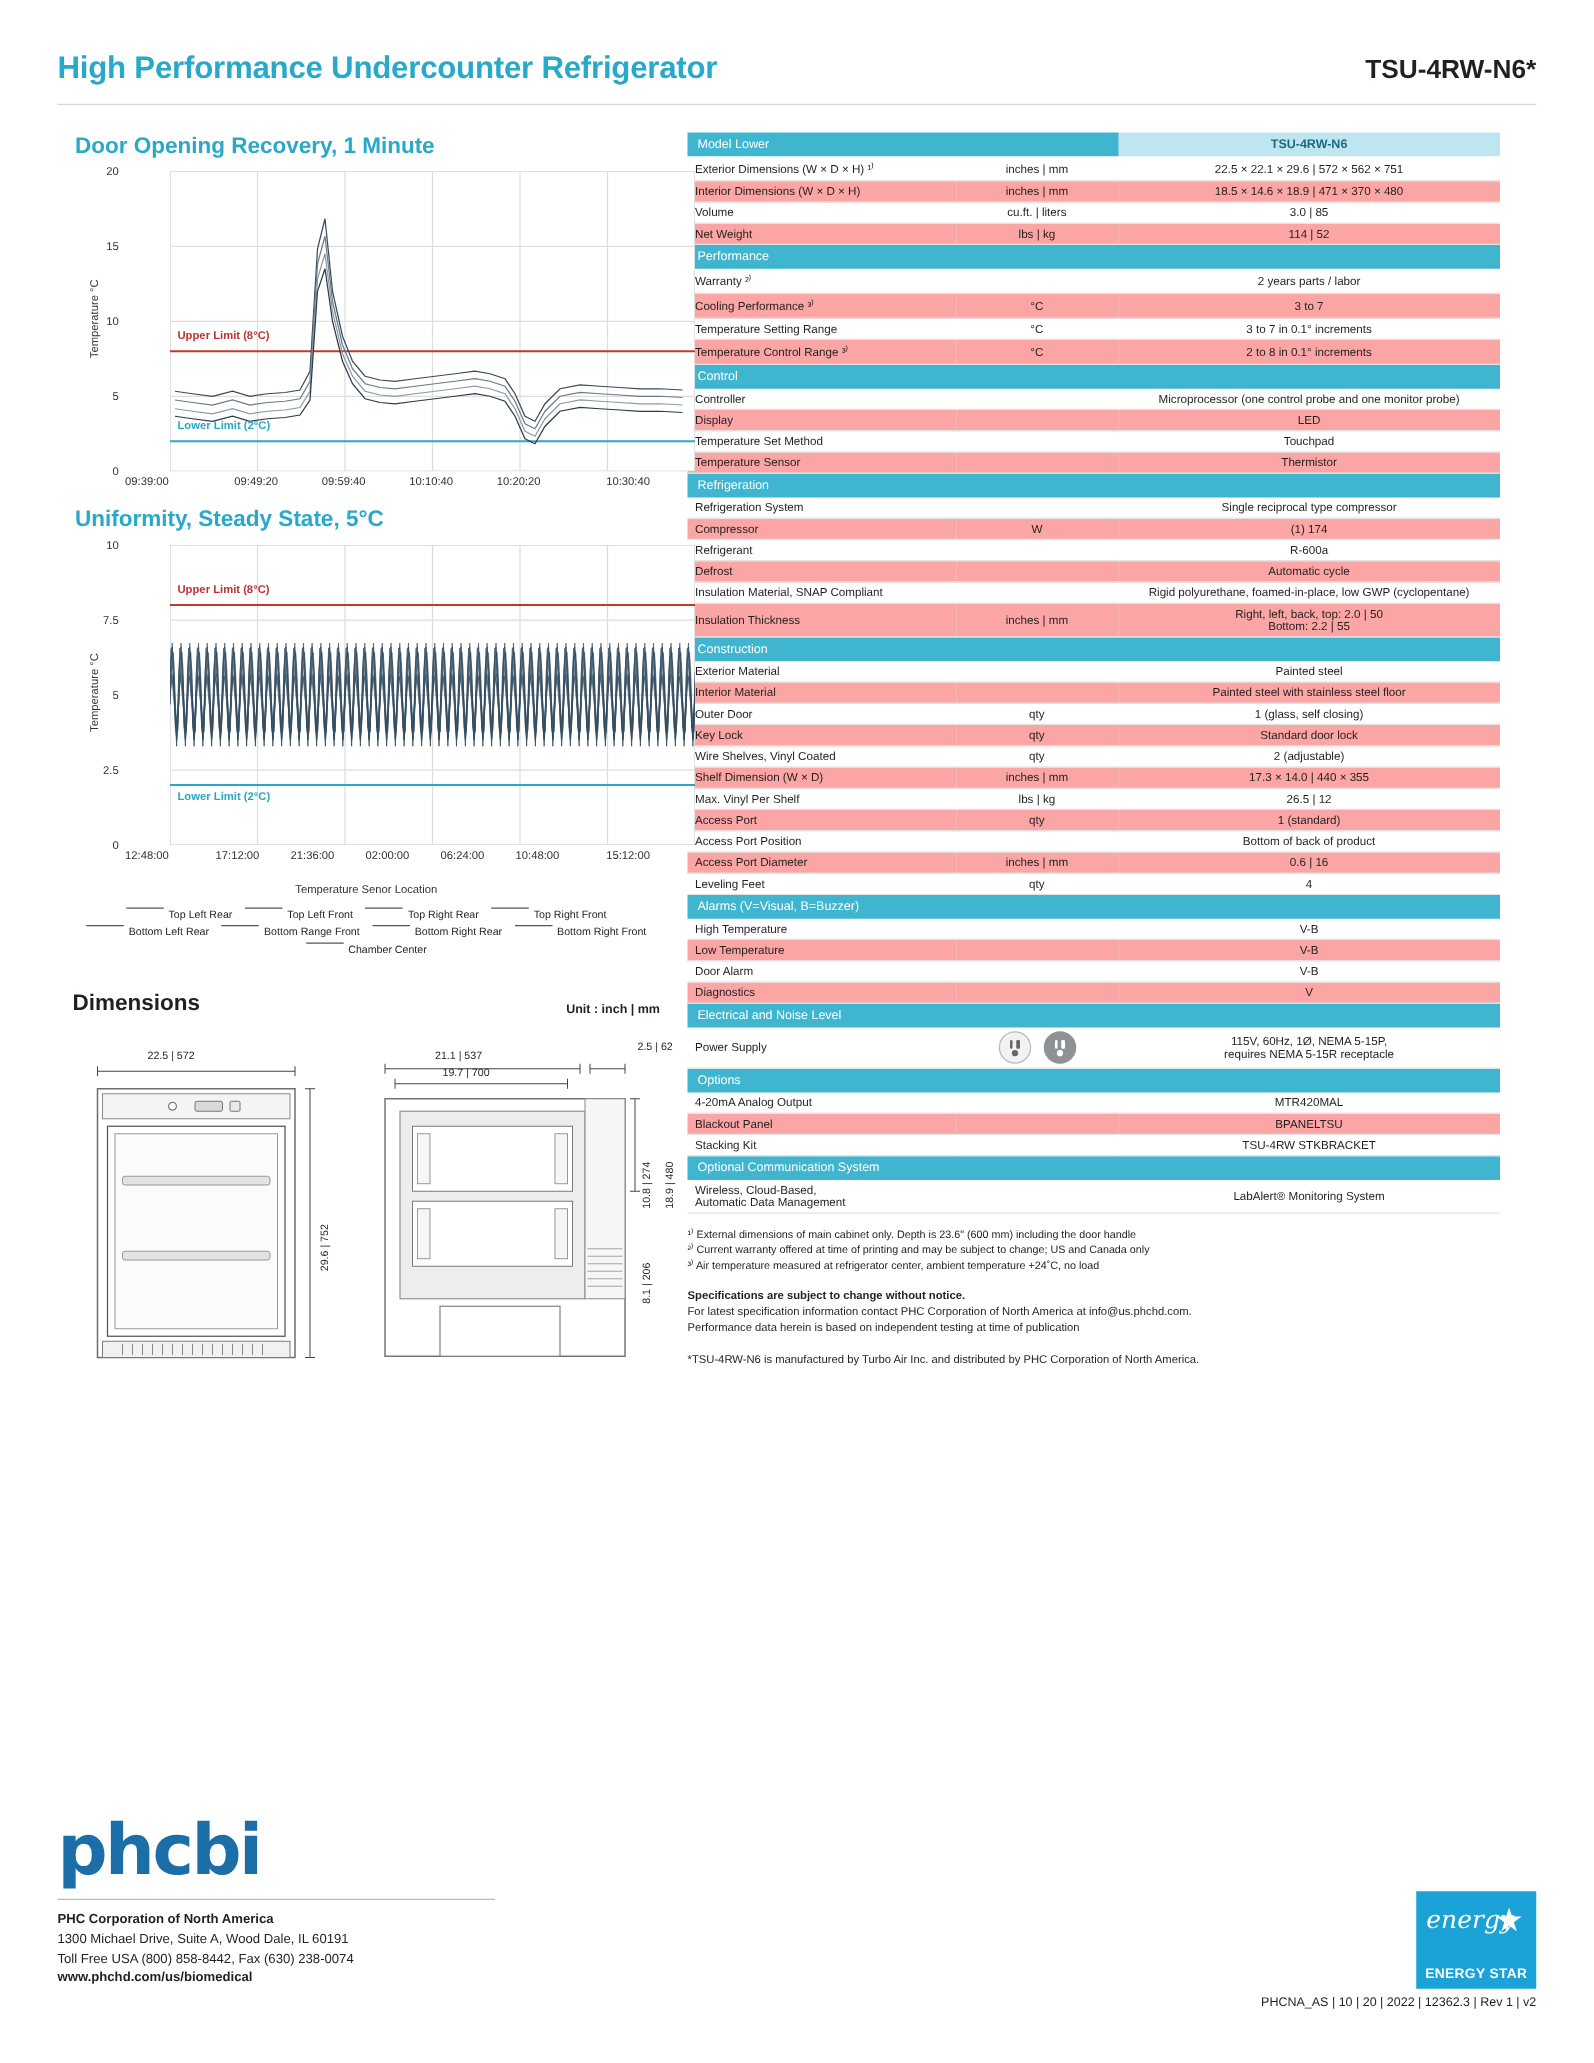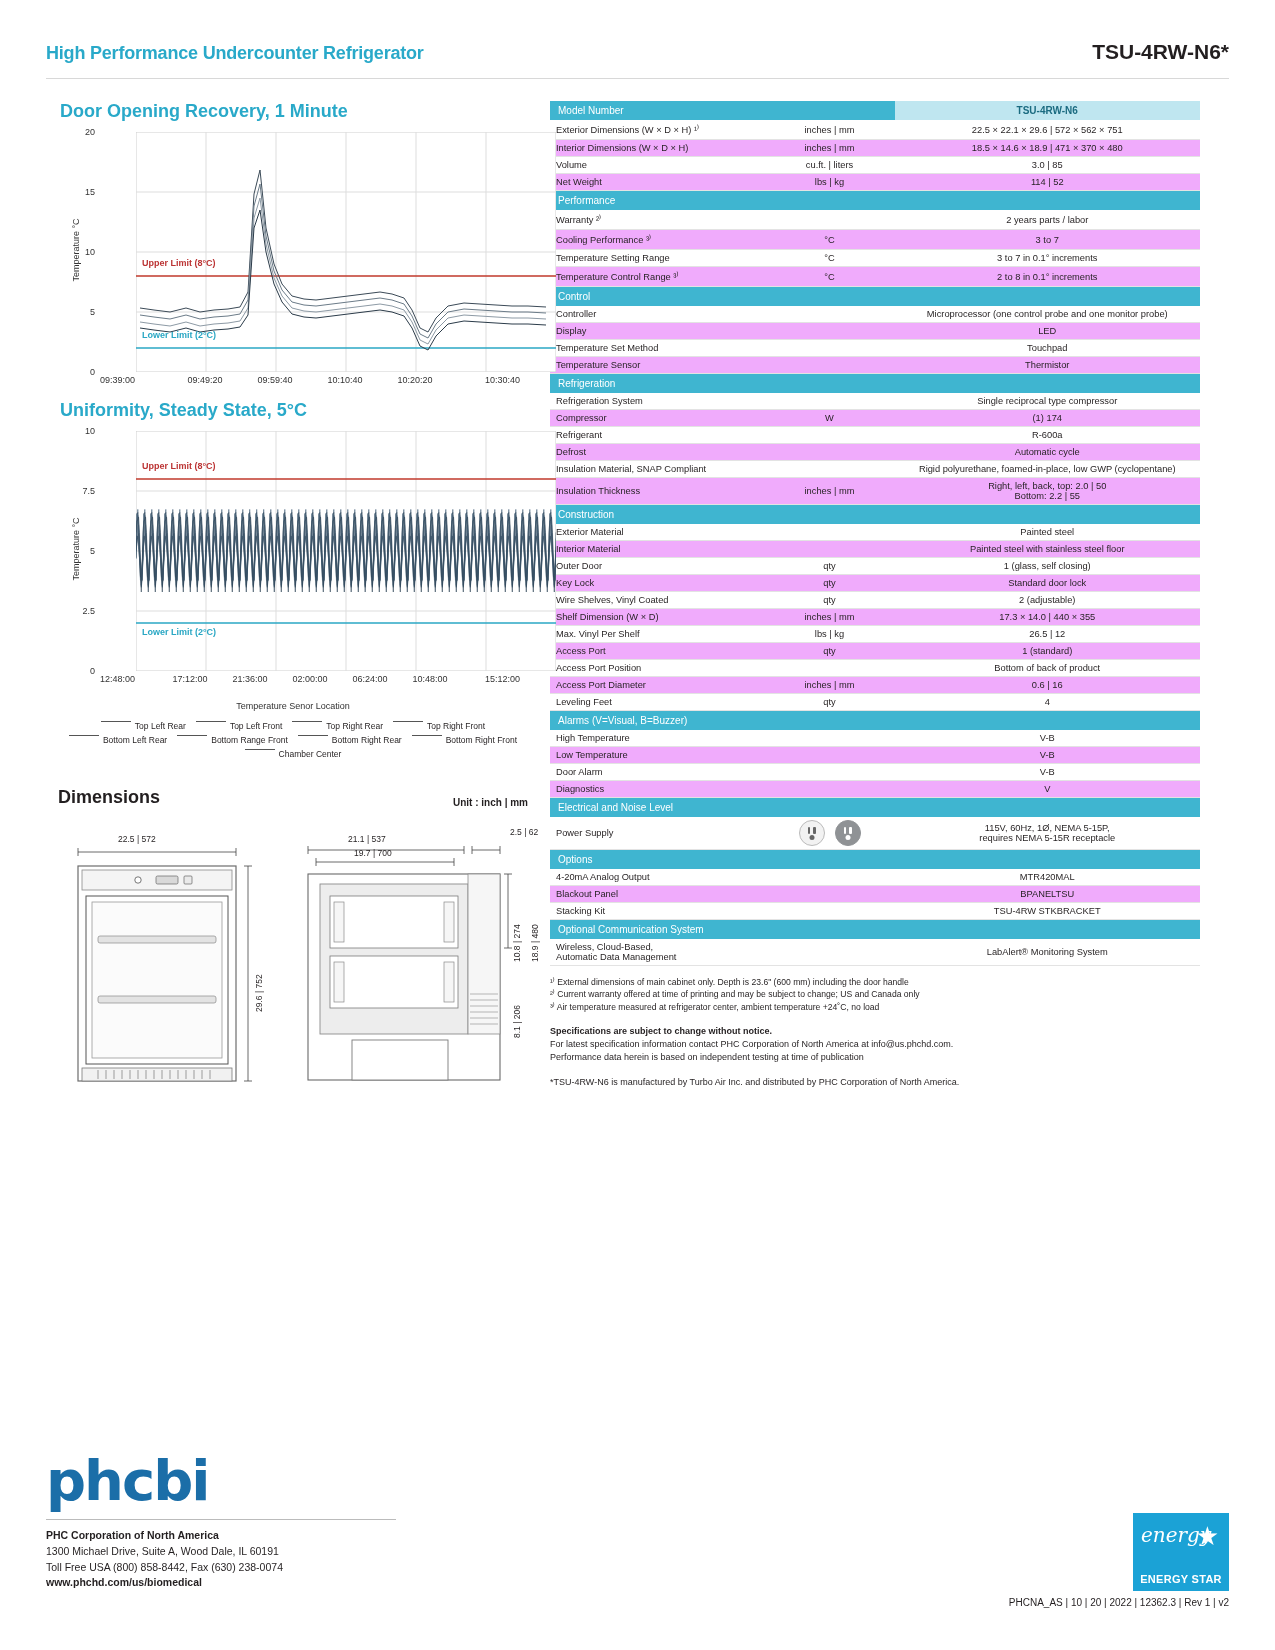--- a/index.html
+++ b/index.html
@@ -14,21 +14,21 @@
   }
   .page { position:relative; width:1275px; height:1650px; padding:0 46px; }
 
   
   .header {
     display:flex; align-items:baseline; justify-content:space-between;
     padding-top:40px; padding-bottom:14px;
     border-bottom:1px solid #d8d8d8;
   }
   .header h1 {
-    margin:0; font-size:18px; font-weight:bold; color:#29a9c9; letter-spacing:-0.2px;
+    margin:0; font-size:25px; font-weight:bold; color:#29a9c9; letter-spacing:-0.2px;
   }
   .header .model {
     font-size:21px; font-weight:bold; color:#231f20;
   }
 
   
   .body { display:flex; gap:22px; margin-top:22px;margin-left:12px; }
   .left-col { width:470px; }
   .right-col { width:650px; }
 
@@ -85,21 +85,21 @@
   .col-b { width:20%; text-align:center; color:#231f20; }
   .col-c { width:47%; text-align:center; color:#231f20; }
   tr.section td {
     background:#3fb5d0; color:#ffffff; font-weight:normal; font-size:10px;
     padding:4px 8px; border-bottom:none;
   }
   tr.head td {
     background:#3fb5d0; color:#ffffff; font-size:10px; padding:4px 8px; border-bottom:none;
   }
   tr.head td.col-c { background:#bfe6f0; color:#1b6b80; font-weight:bold; }
-  tr.zebra td { background:#f0abfc; }
+  tr.zebra td { background:#fca5a5; }
   .plugs { display:flex; gap:10px; justify-content:center; align-items:center; }
   .plug { width:26px; height:26px; border-radius:50%; background:#f2f2f2; border:1px solid #bbb;
           position:relative; }
   .plug::before, .plug::after {
     content:""; position:absolute; background:#666; width:2.5px; height:7px; border-radius:1px;
     top:6px;
   }
   .plug::before { left:8px; }
   .plug::after { right:8px; }
   .plug .gnd { position:absolute; width:5px; height:5px; border-radius:50%; background:#666;
@@ -365,21 +365,21 @@
         <div class="dim-txt dim-vert" style="left:454px; top:140px; transform:rotate(-90deg);">10.8 | 274</div>
         <div class="dim-txt dim-vert" style="left:472px; top:140px; transform:rotate(-90deg);">18.9 | 480</div>
         <div class="dim-txt dim-vert" style="left:454px; top:216px; transform:rotate(-90deg);">8.1 | 206</div>
       </div>
     </div>
 
     <div class="right-col">
       <table class="spec">
         <tbody id="spec-body">
             <tr class="head">
-              <td colspan="2" class="col-a">Model Number</td>
+              <td colspan="2" class="col-a">Model Lower</td>
               <td class="col-c">TSU-4RW-N6</td>
             </tr>
             <tr class="">
               <td class="col-a">Exterior Dimensions (W × D × H) ¹⁾</td>
               <td class="col-b">inches  |  mm</td>
               <td class="col-c">22.5 × 22.1 × 29.6 | 572 × 562 × 751</td>
             </tr>
             <tr class="zebra">
               <td class="col-a">Interior Dimensions (W × D × H)</td>
               <td class="col-b">inches  |  mm</td>

